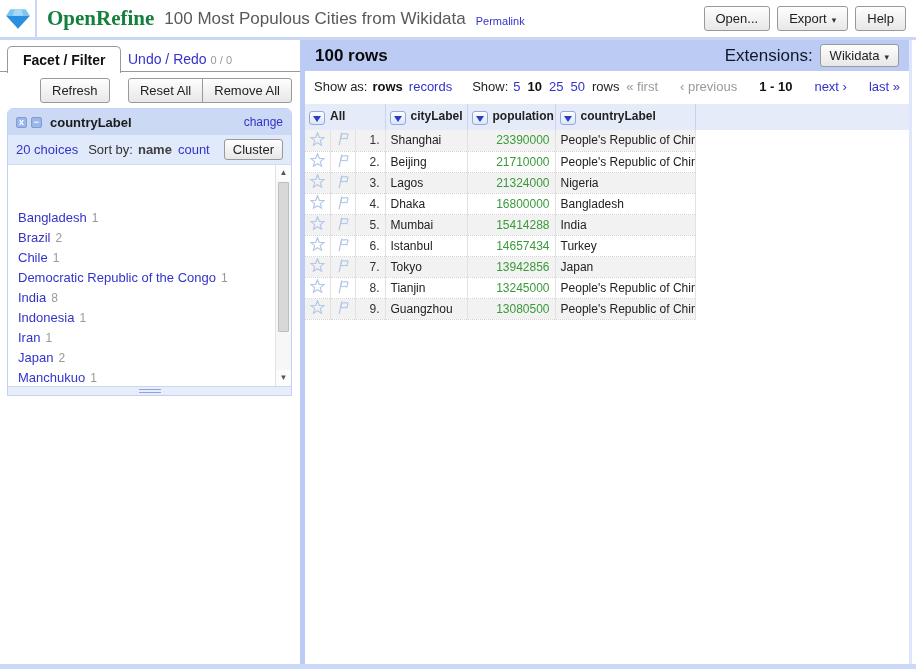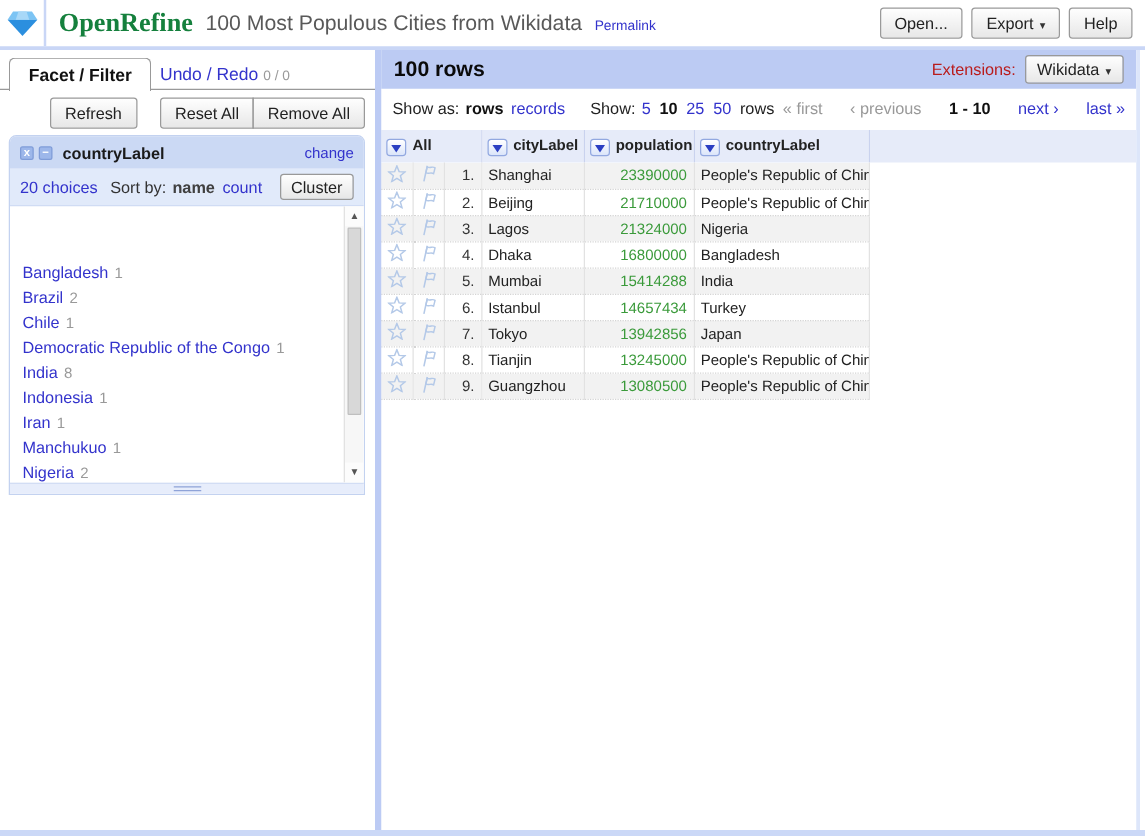--- a/index.html
+++ b/index.html
@@ -82,21 +82,21 @@
   .scroll-arrow { height:16px; text-align:center; font-size:8px; color:#555; line-height:16px; cursor:pointer; background:#fcfcfc; }
   .scroll-arrow.down { position:absolute; bottom:0; left:0; right:0; }
   .scroll-thumb { position:absolute; top:17px; left:2px; right:2px; height:150px; background:#d8d8d8; border:1px solid #bfbfbf; border-radius:1px; cursor:grab; }
   .facet-resize { height:9px; background:#e7edfb; border-top:1px solid #ccd8f2; display:flex; align-items:center; justify-content:center; cursor:ns-resize; }
   .resize-grip { width:22px; height:4px; border-top:1px solid #8fa3d8; border-bottom:1px solid #8fa3d8; }
 
   
   .main-panel { position:absolute; left:305px; top:40px; width:604px; height:629px; background:#fff; }
   .rows-bar { height:31px; background:#bccbf3; display:flex; align-items:center; padding:0 10px; }
   .rows-count { font-size:17px; font-weight:bold; color:#0a0a0a; }
-  .ext-label { margin-left:auto; font-size:13px; color:#b91c1c; margin-right:7px; }
+  .ext-label { margin-left:auto; font-size:17px; color:#0f172a; margin-right:7px; }
   .ext-btn { padding:3px 9px; }
 
   .view-toolbar { height:30px; display:flex; align-items:center; padding:0 9px; font-size:13px; color:#222; }
   .view-toolbar .lbl { margin-right:5px; }
   .view-toolbar .mode-active { font-weight:bold; color:#111; margin-right:6px; }
   .view-toolbar .mode-link { margin-right:6px; }
   .show-group { margin-left:14px; }
   .size-link { margin-right:7px; }
   .size-link.active { font-weight:bold; color:#111; }
   .pagination { margin-left:auto; display:flex; gap:22px; font-size:13px; }
@@ -182,20 +182,21 @@
   </div>
   <div class="facet-body">
     <div class="choice-list">
         <div class="choice"><a>Bangladesh</a><span class="cnt">1</span></div>
         <div class="choice"><a>Brazil</a><span class="cnt">2</span></div>
         <div class="choice"><a>Chile</a><span class="cnt">1</span></div>
         <div class="choice"><a>Democratic Republic of the Congo</a><span class="cnt">1</span></div>
         <div class="choice"><a>India</a><span class="cnt">8</span></div>
         <div class="choice"><a>Indonesia</a><span class="cnt">1</span></div>
         <div class="choice"><a>Iran</a><span class="cnt">1</span></div>
+        <div class="choice"><a>Japan</a><span class="cnt">2</span></div>
         <div class="choice"><a>Manchukuo</a><span class="cnt">1</span></div>
         <div class="choice"><a>Nigeria</a><span class="cnt">2</span></div>
       </div>
     <div class="scrollbar">
       <div class="scroll-arrow">▲</div>
       <div class="scroll-thumb"></div>
       <div class="scroll-arrow down">▼</div>
     </div>
   </div>
   <div class="facet-resize">

